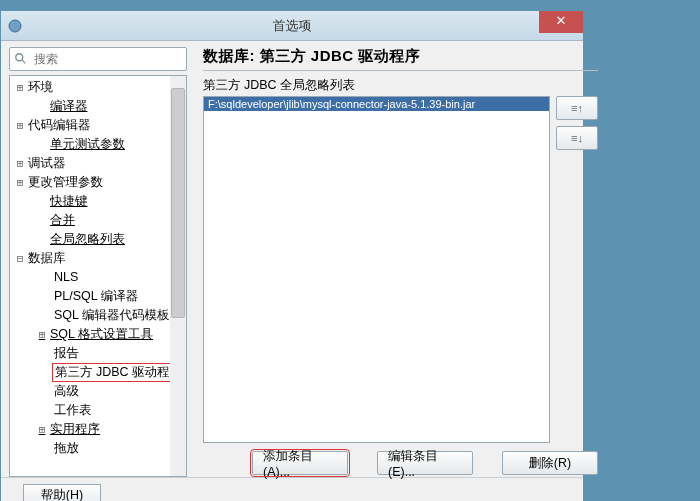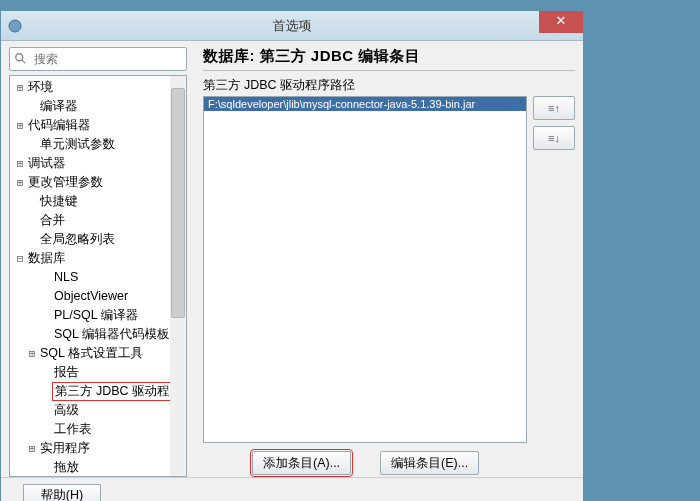--- a/index.html
+++ b/index.html
@@ -11,21 +11,21 @@
   .closebtn { position:absolute; right:0; top:0; width:44px; height:22px; background:#c75050; color:#fff; text-align:center; line-height:20px; font-size:13px; cursor:pointer; }
   .body { display:flex; height:436px; padding:6px 8px 0 8px; gap:16px; }
   .left { width:178px; display:flex; flex-direction:column; }
   .search { height:24px; border:1px solid #9aaab5; background:#fff; display:flex; align-items:center; padding:0 4px; border-radius:2px; }
   .search .sicon { width:14px; height:14px; color:#7a8a94; }
   .search input { border:none; outline:none; flex:1; font-size:12px; color:#999; background:transparent; margin-left:4px; }
   .tree { flex:1; border:1px solid #9aaab5; background:#fff; margin-top:4px; overflow:hidden; font-size:12.5px; line-height:19px; padding:2px 0; position:relative; }
   .node { display:flex; align-items:center; white-space:nowrap; cursor:pointer; padding-left:4px; }
   .tw { width:12px; text-align:center; color:#6b6b6b; font-family:monospace; font-size:11px; }
   .node .lbl { padding:0 2px; }
-  .depth1 { padding-left:16px; }
+  .depth1 { padding-left:26px;text-decoration:underline; }
   .depth2 { padding-left:30px; }
   .selnode .lbl { outline:1.5px solid #d33; outline-offset:-1px; padding:0 3px; }
   .scrollbar { position:absolute; right:0; top:0; bottom:0; width:16px; background:#efefef; }
   .thumb { position:absolute; right:1px; width:14px; background:#cdcdcd; border:1px solid #b5b5b5; border-radius:2px; }
   .right { flex:1; display:flex; flex-direction:column; }
   .panel-title { font-size:15px; font-weight:bold; letter-spacing:0.5px; }
   .hr { height:1px; background:#b5c0c9; margin:4px 0 6px 0; }
   .subtitle { font-size:12.5px; margin-bottom:2px; }
   .list-row { display:flex; gap:6px; flex:1; min-height:0; }
   .listbox { flex:1; border:1px solid #9aaab5; background:#fff; font-family:"Courier New",monospace; font-size:11px; overflow:hidden; }
@@ -106,24 +106,20 @@
           <div class="node depth0">
             <span class="tw">⊟</span>
             <span class="lbl">数据库</span>
           </div>
           <div class="node depth2">
             <span class="tw"></span>
             <span class="lbl">NLS</span>
           </div>
           <div class="node depth2">
             <span class="tw"></span>
-            <span class="lbl">ObjectViewer</span>
-          </div>
-          <div class="node depth2">
-            <span class="tw"></span>
             <span class="lbl">PL/SQL 编译器</span>
           </div>
           <div class="node depth2">
             <span class="tw"></span>
             <span class="lbl">SQL 编辑器代码模板</span>
           </div>
           <div class="node depth1">
             <span class="tw">⊞</span>
             <span class="lbl">SQL 格式设置工具</span>
           </div>
@@ -151,39 +147,42 @@
             <span class="tw"></span>
             <span class="lbl">拖放</span>
           </div>
           <div class="scrollbar">
           <div class="thumb" style="top:12px;height:230px"></div>
         </div>
       </div>
     </div>
 
     <div class="right">
-      <div class="panel-title">数据库:  第三方 JDBC 编辑条目</div>
+      <div class="panel-title">数据库:  第三方 JDBC 驱动程序</div>
       <div class="hr"></div>
-      <div class="subtitle">第三方 JDBC 驱动程序路径</div>
+      <div class="subtitle">第三方 JDBC 全局忽略列表</div>
       <div class="list-row">
         <div class="listbox" id="listbox">
             <div class="listitem">F:\sqldeveloper\jlib\mysql-connector-java-5.1.39-bin.jar</div>
           </div>
         <div class="sidebtns">
           <div class="sbtn">≡↑</div>
           <div class="sbtn">≡↓</div>
         </div>
       </div>
       <div class="entrybtns">
         <div class="btn highlight-add">
             <span><span>添加条目(A)...</span></span>
           </div>
         <div class="btn">
             <span>编辑条目(E)...</span>
           </div>
+        <div class="btn">
+            <span>删除(R)</span>
+          </div>
       </div>
     </div>
   </div>
 
   <div class="footer">
     <div class="fbtn">帮助(H)</div>
     <div class="footer-right">
       <div class="fbtn">确定</div>
       <div class="fbtn">取消</div>
     </div>

